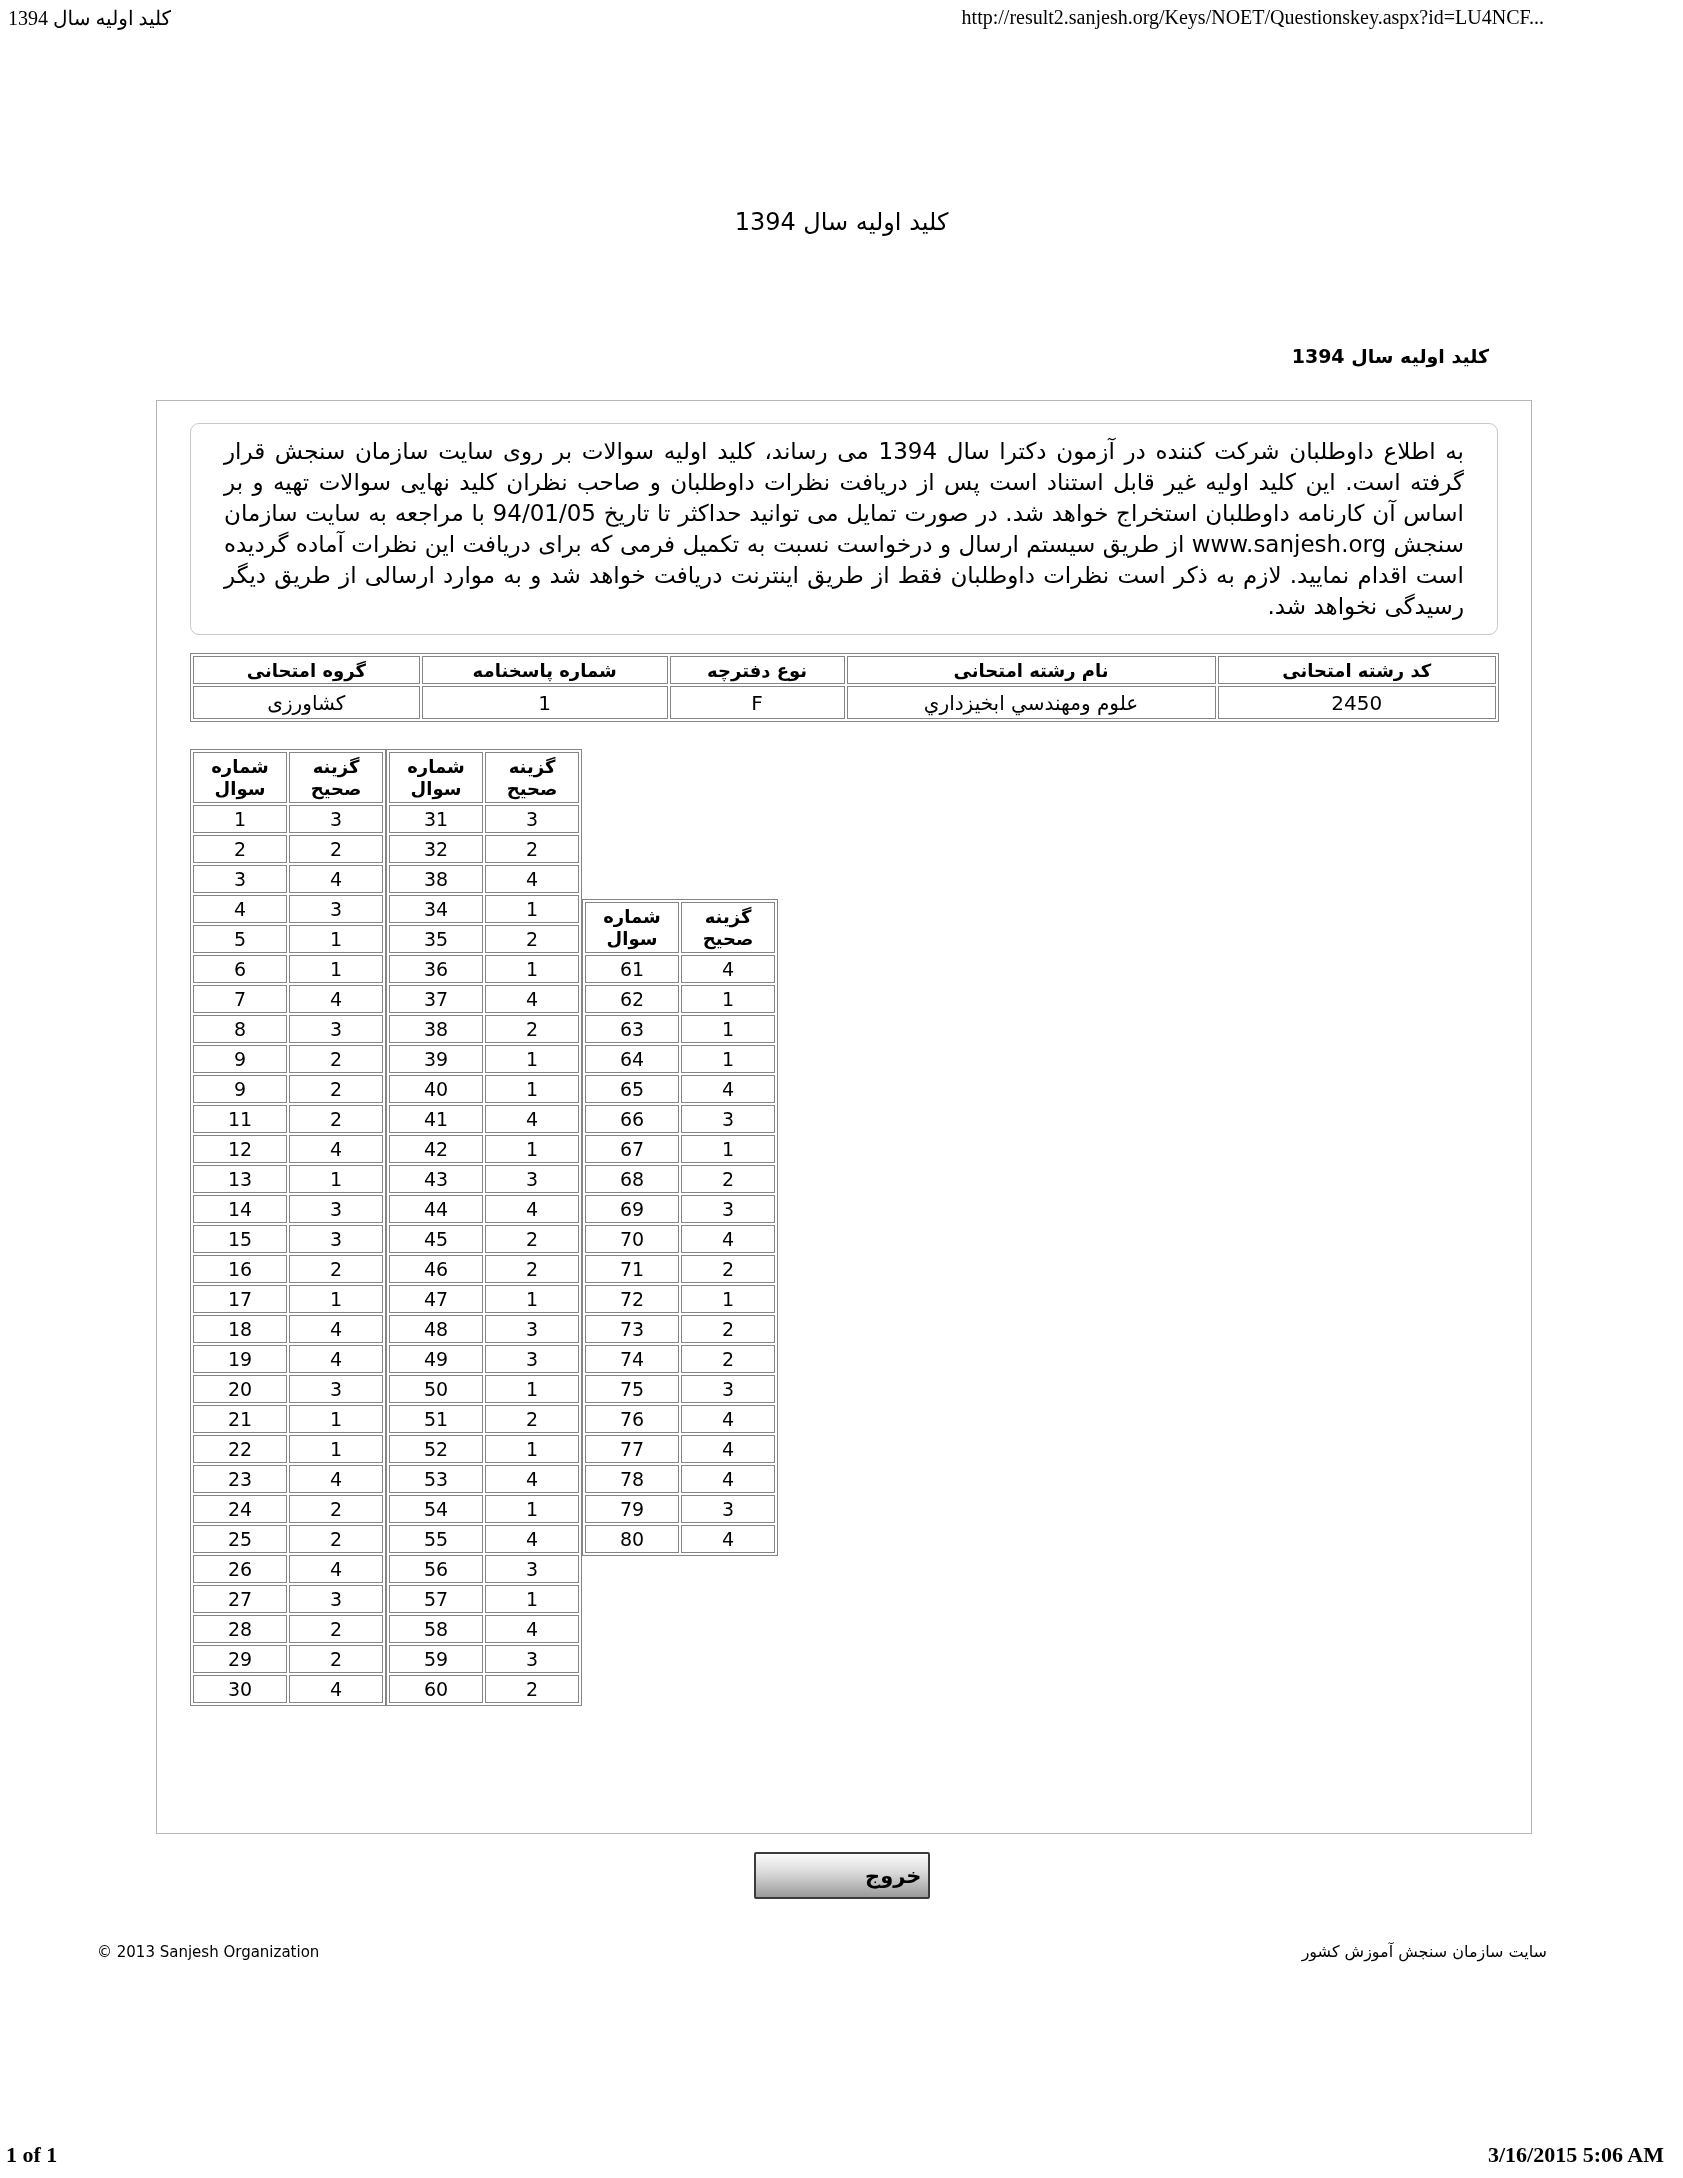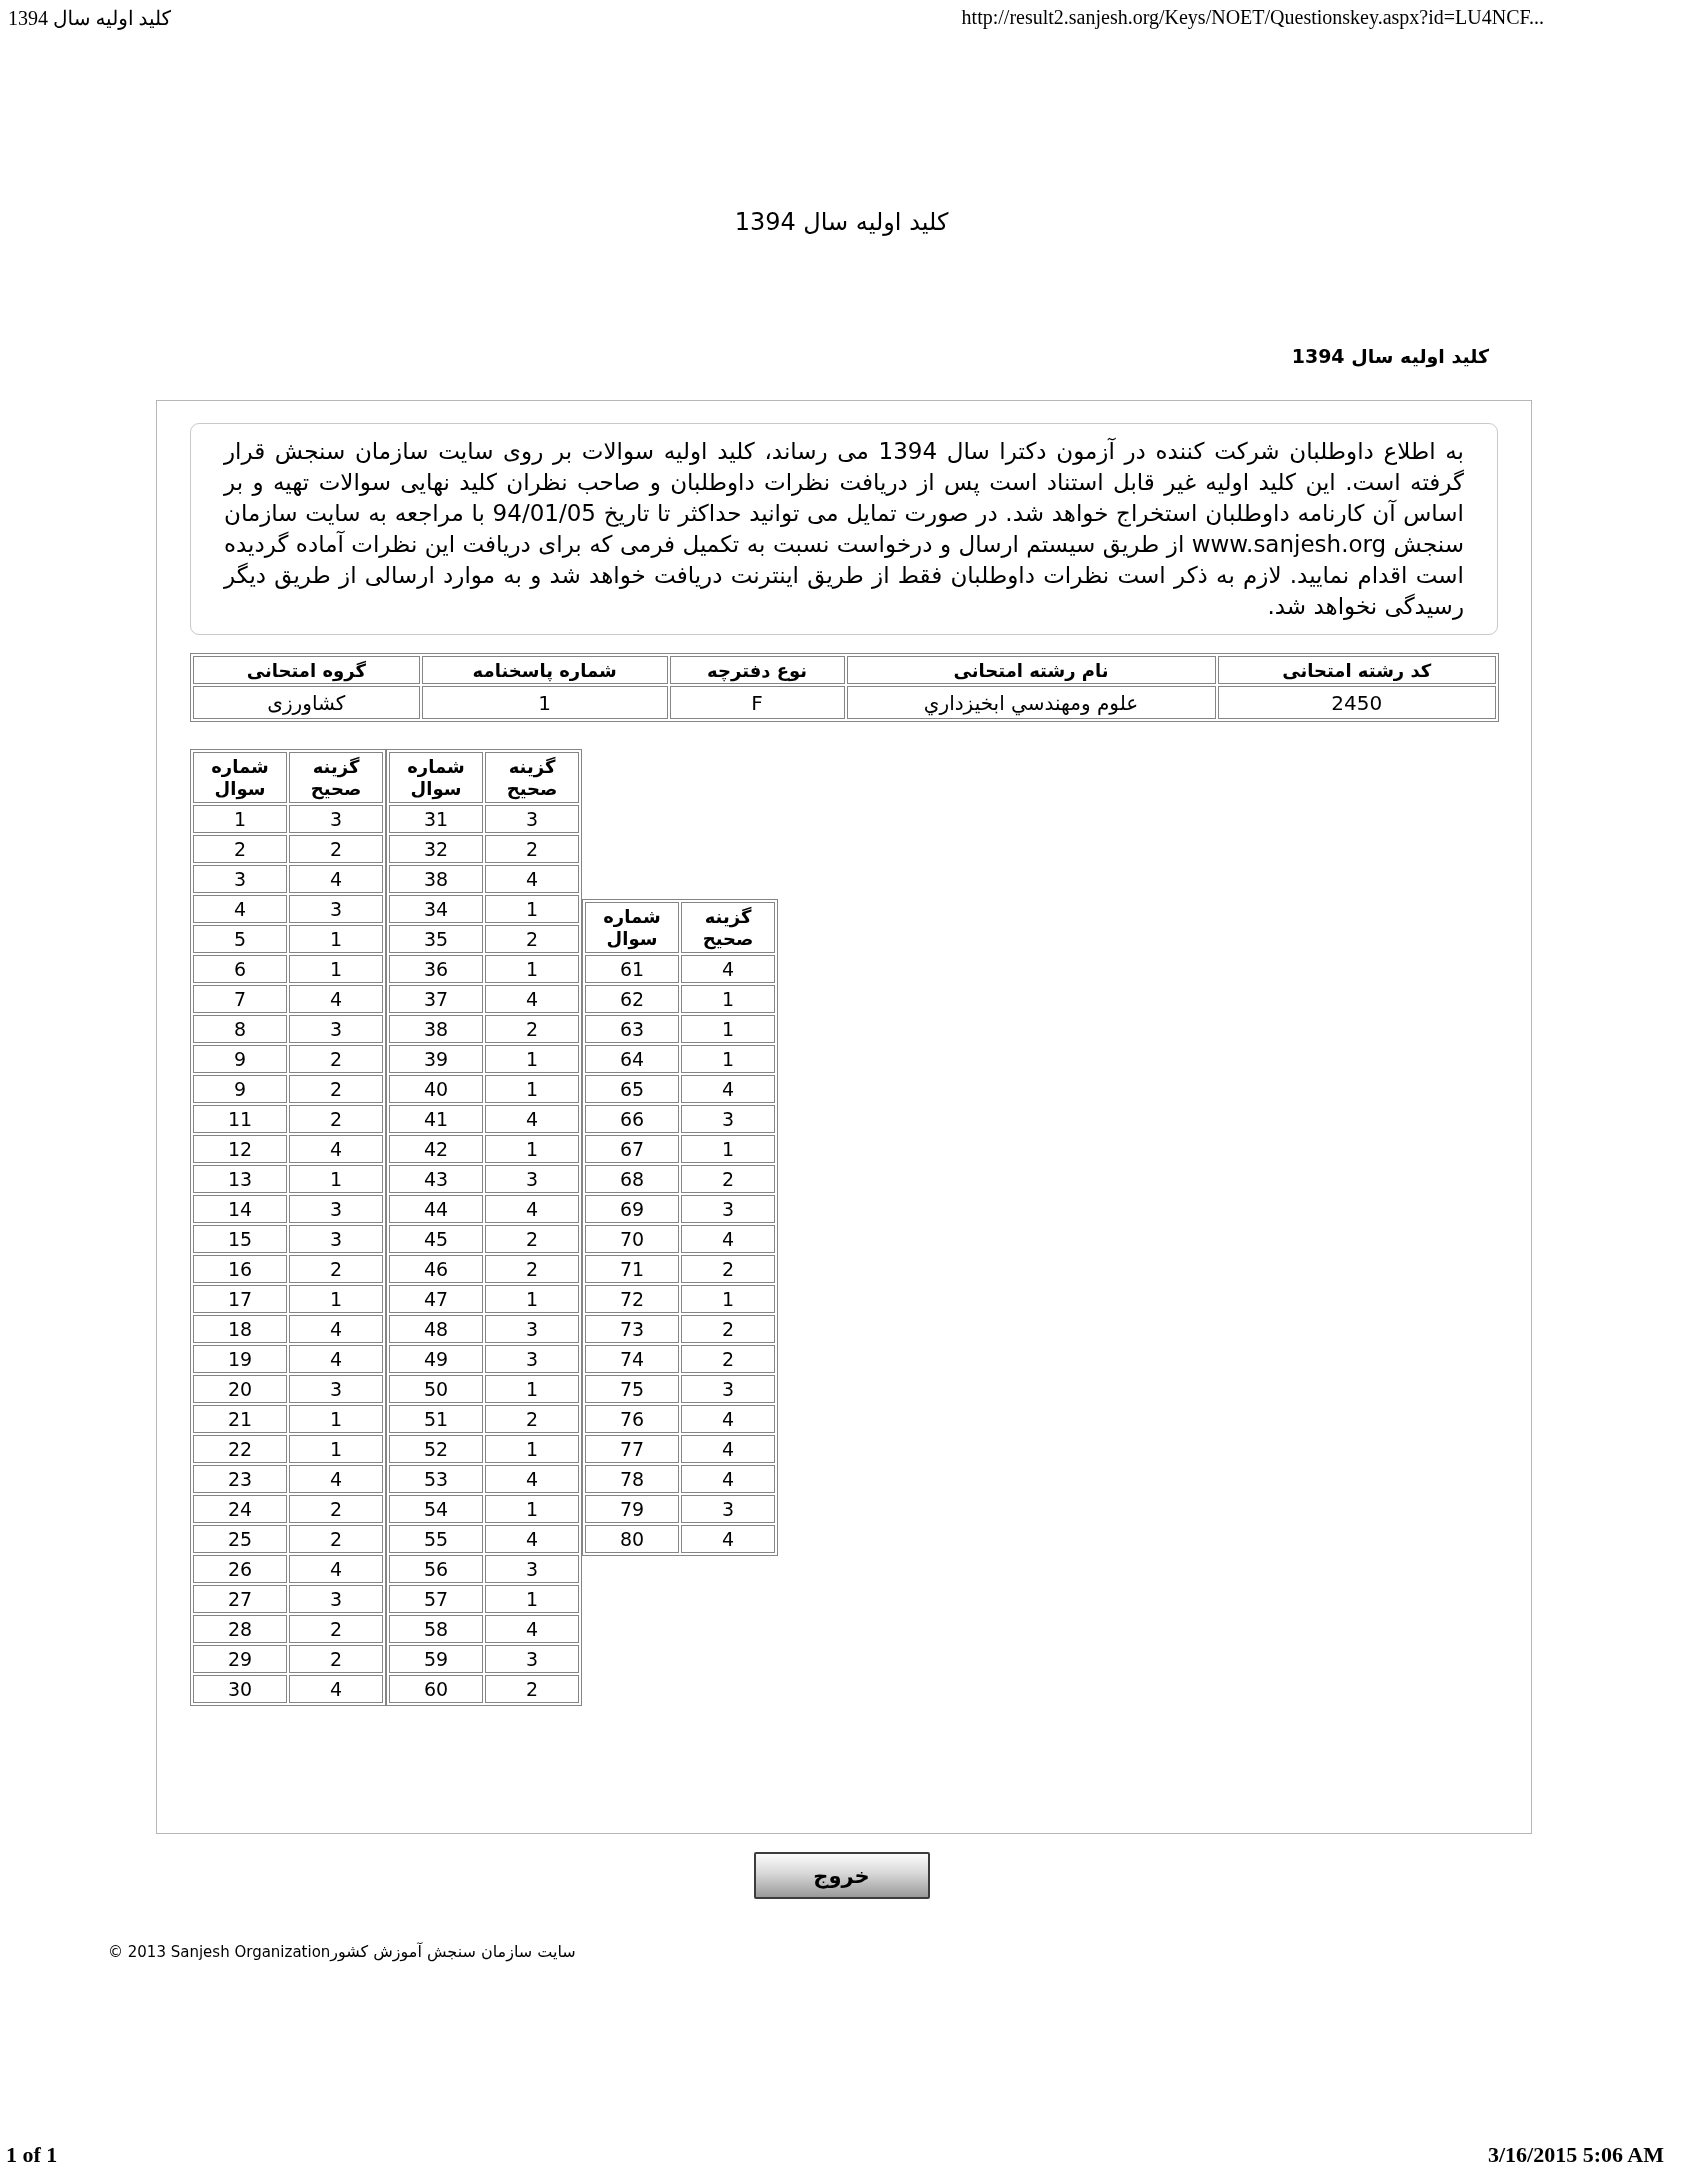--- a/index.html
+++ b/index.html
@@ -68,26 +68,26 @@
     white-space:pre-line;line-height:22px;direction:rtl;
   }
   .ans-table td{width:94px;height:28px;font-size:19px;}
 
   .exit-row{position:absolute;top:1852px;left:0;width:100%;text-align:center;}
   .exit-btn{
     width:176px;height:47px;
     border:2px solid var(--button-border);border-radius:2px;
     background:linear-gradient(180deg,var(--button-top) 0%,#d8d8d8 45%,var(--button-bottom) 100%);
     font-family:inherit;font-size:21px;font-weight:bold;color:#000;
-    cursor:pointer;direction:rtl;
+    cursor:pointer;direction:rtl;text-align:right;
   }
 
   .site-footer{
-    position:absolute;top:1942px;left:108px;right:136px;
-    display:flex;align-items:center;
+    position:absolute;top:1942px;left:97px;right:136px;
+    display:flex;justify-content:space-between;align-items:center;
   }
   .sf-left{font-size:15px;}
   .sf-right{font-size:16px;}
 </style>
 </head>
 <body>
 
 <div class="print-header serif">
   <span class="rtl">کلید اولیه سال 1394</span>
   <span>http://result2.sanjesh.org/Keys/NOET/Questionskey.aspx?id=LU4NCF...</span>

